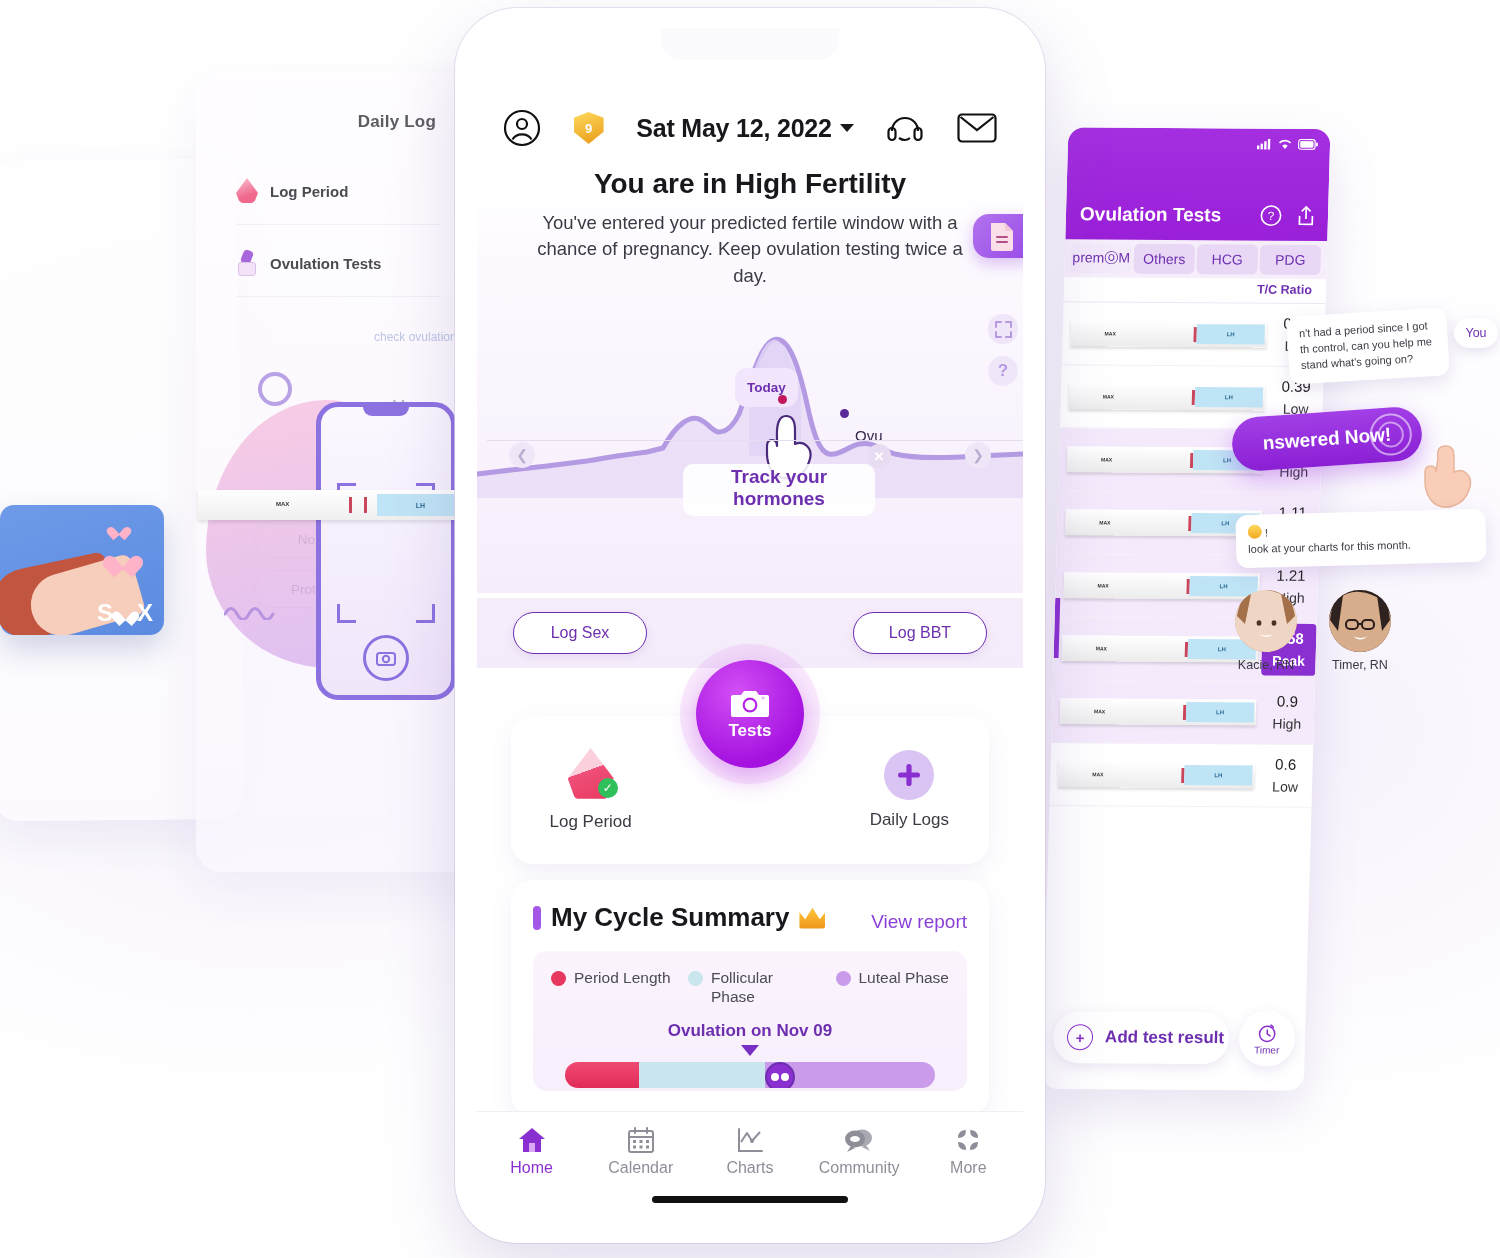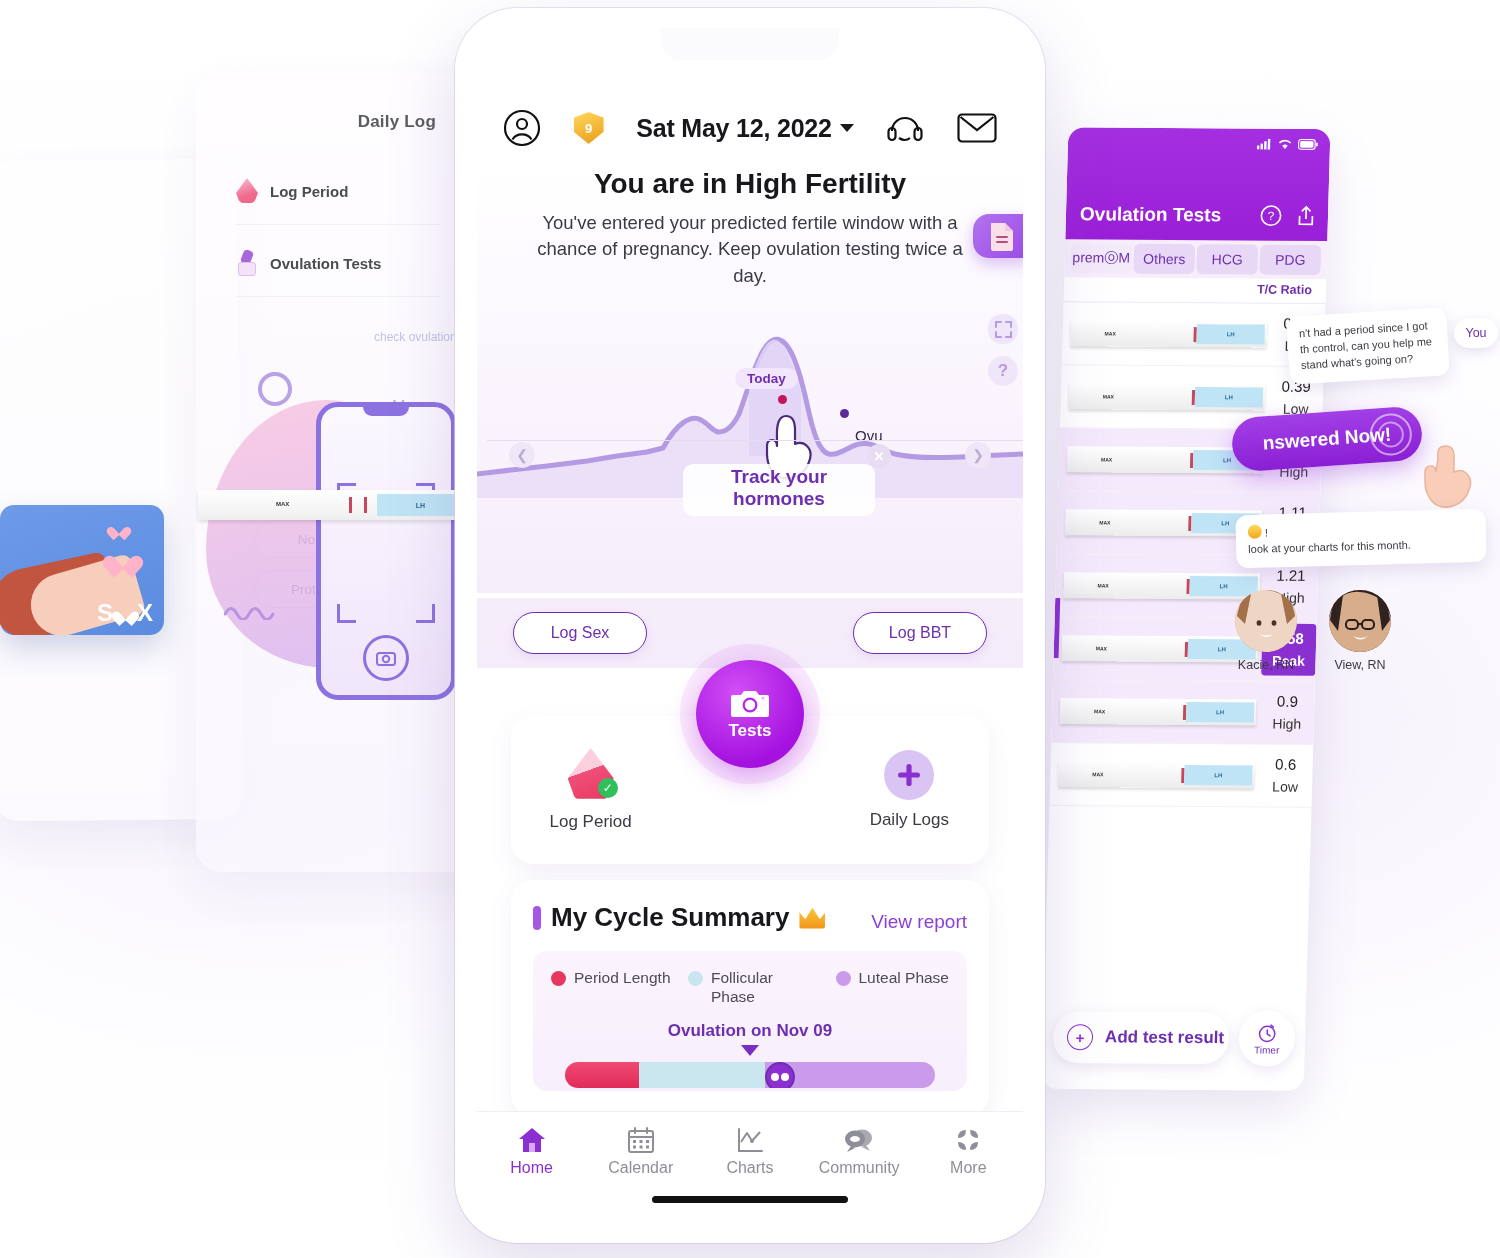--- a/index.html
+++ b/index.html
@@ -140,21 +140,21 @@
   .hero-sub{text-align:center;font-size:18.5px;color:#3a3a44;line-height:1.42;margin:10px 44px 0;}
 
   .chartbox{position:absolute;left:0;top:300px;width:100%;height:170px;}
   .x-axis{position:absolute;left:10px;right:0;top:412px;height:1px;background:#e4dcef;}
   .xlabels{position:absolute;left:0;top:418px;width:100%;display:flex;justify-content:space-between;
     padding:0 6px;box-sizing:border-box;}
   .xlabels span{font-size:15.5px;color:#a9a4b6;width:57px;text-align:center;}
   .xlabels span.active{color:#6d2fb0;font-weight:bold;}
 
   .today-pill{position:absolute;left:738px;top:345px;background:#f1e6fb;color:#6d2fb0;
-    font-size:13.5px;font-weight:bold;padding:3px 12px;border-radius:12px;}
+    font-size:13.5px;font-weight:bold;padding:12px 12px;border-radius:12px;}
   .tip-box{position:absolute;left:666px;top:438px;width:192px;height:52px;background:rgba(255,255,255,.88);
     border-radius:10px;}
   .tip-txt{position:absolute;left:666px;top:440px;width:192px;text-align:center;font-size:19px;
     font-weight:bold;color:#6d2fb0;line-height:1.16;}
   .nav-circ{position:absolute;width:26px;height:26px;border-radius:50%;background:#efe7f7;
     display:flex;align-items:center;justify-content:center;color:#b9aed0;font-size:14px;}
   .close-circ{position:absolute;left:848px;top:418px;width:24px;height:24px;border-radius:50%;
     background:#e7dcf2;display:flex;align-items:center;justify-content:center;color:#fff;font-size:13px;font-weight:bold;}
 
   .sidebtn{position:absolute;border-radius:14px;display:flex;align-items:center;justify-content:center;}
@@ -564,21 +564,21 @@
             <circle cx="31" cy="31" r="31" fill="#d8ad8c"></circle>
             <path d="M0 28 q8 -28 31 -26 q24 2 31 26 l0 -28 l-62 0 z" fill="#2e2320"></path>
             <path d="M1 30 q3 -24 13 -25 l-5 36 z" fill="#2e2320"></path>
             <path d="M61 30 q-3 -24 -13 -25 l5 36 z" fill="#2e2320"></path>
             <rect x="17" y="30" width="12" height="9" rx="4" fill="none" stroke="#2a1f1c" stroke-width="2"></rect>
             <rect x="33" y="30" width="12" height="9" rx="4" fill="none" stroke="#2a1f1c" stroke-width="2"></rect>
             <path d="M29 34 L33 34" stroke="#2a1f1c" stroke-width="2"></path>
             <path d="M24 46 q7 7 15 0 q-7 4 -15 0" fill="#fff"></path>
           </svg>
         </div>
-        <div class="nname">View, RN</div>
+        <div class="nname">Timer, RN</div>
       </div>
     </div>
   </div>
 
   <div class="phone">
     <div class="screen">
       <div class="notch"></div>
 
 
       <div class="appbar">

